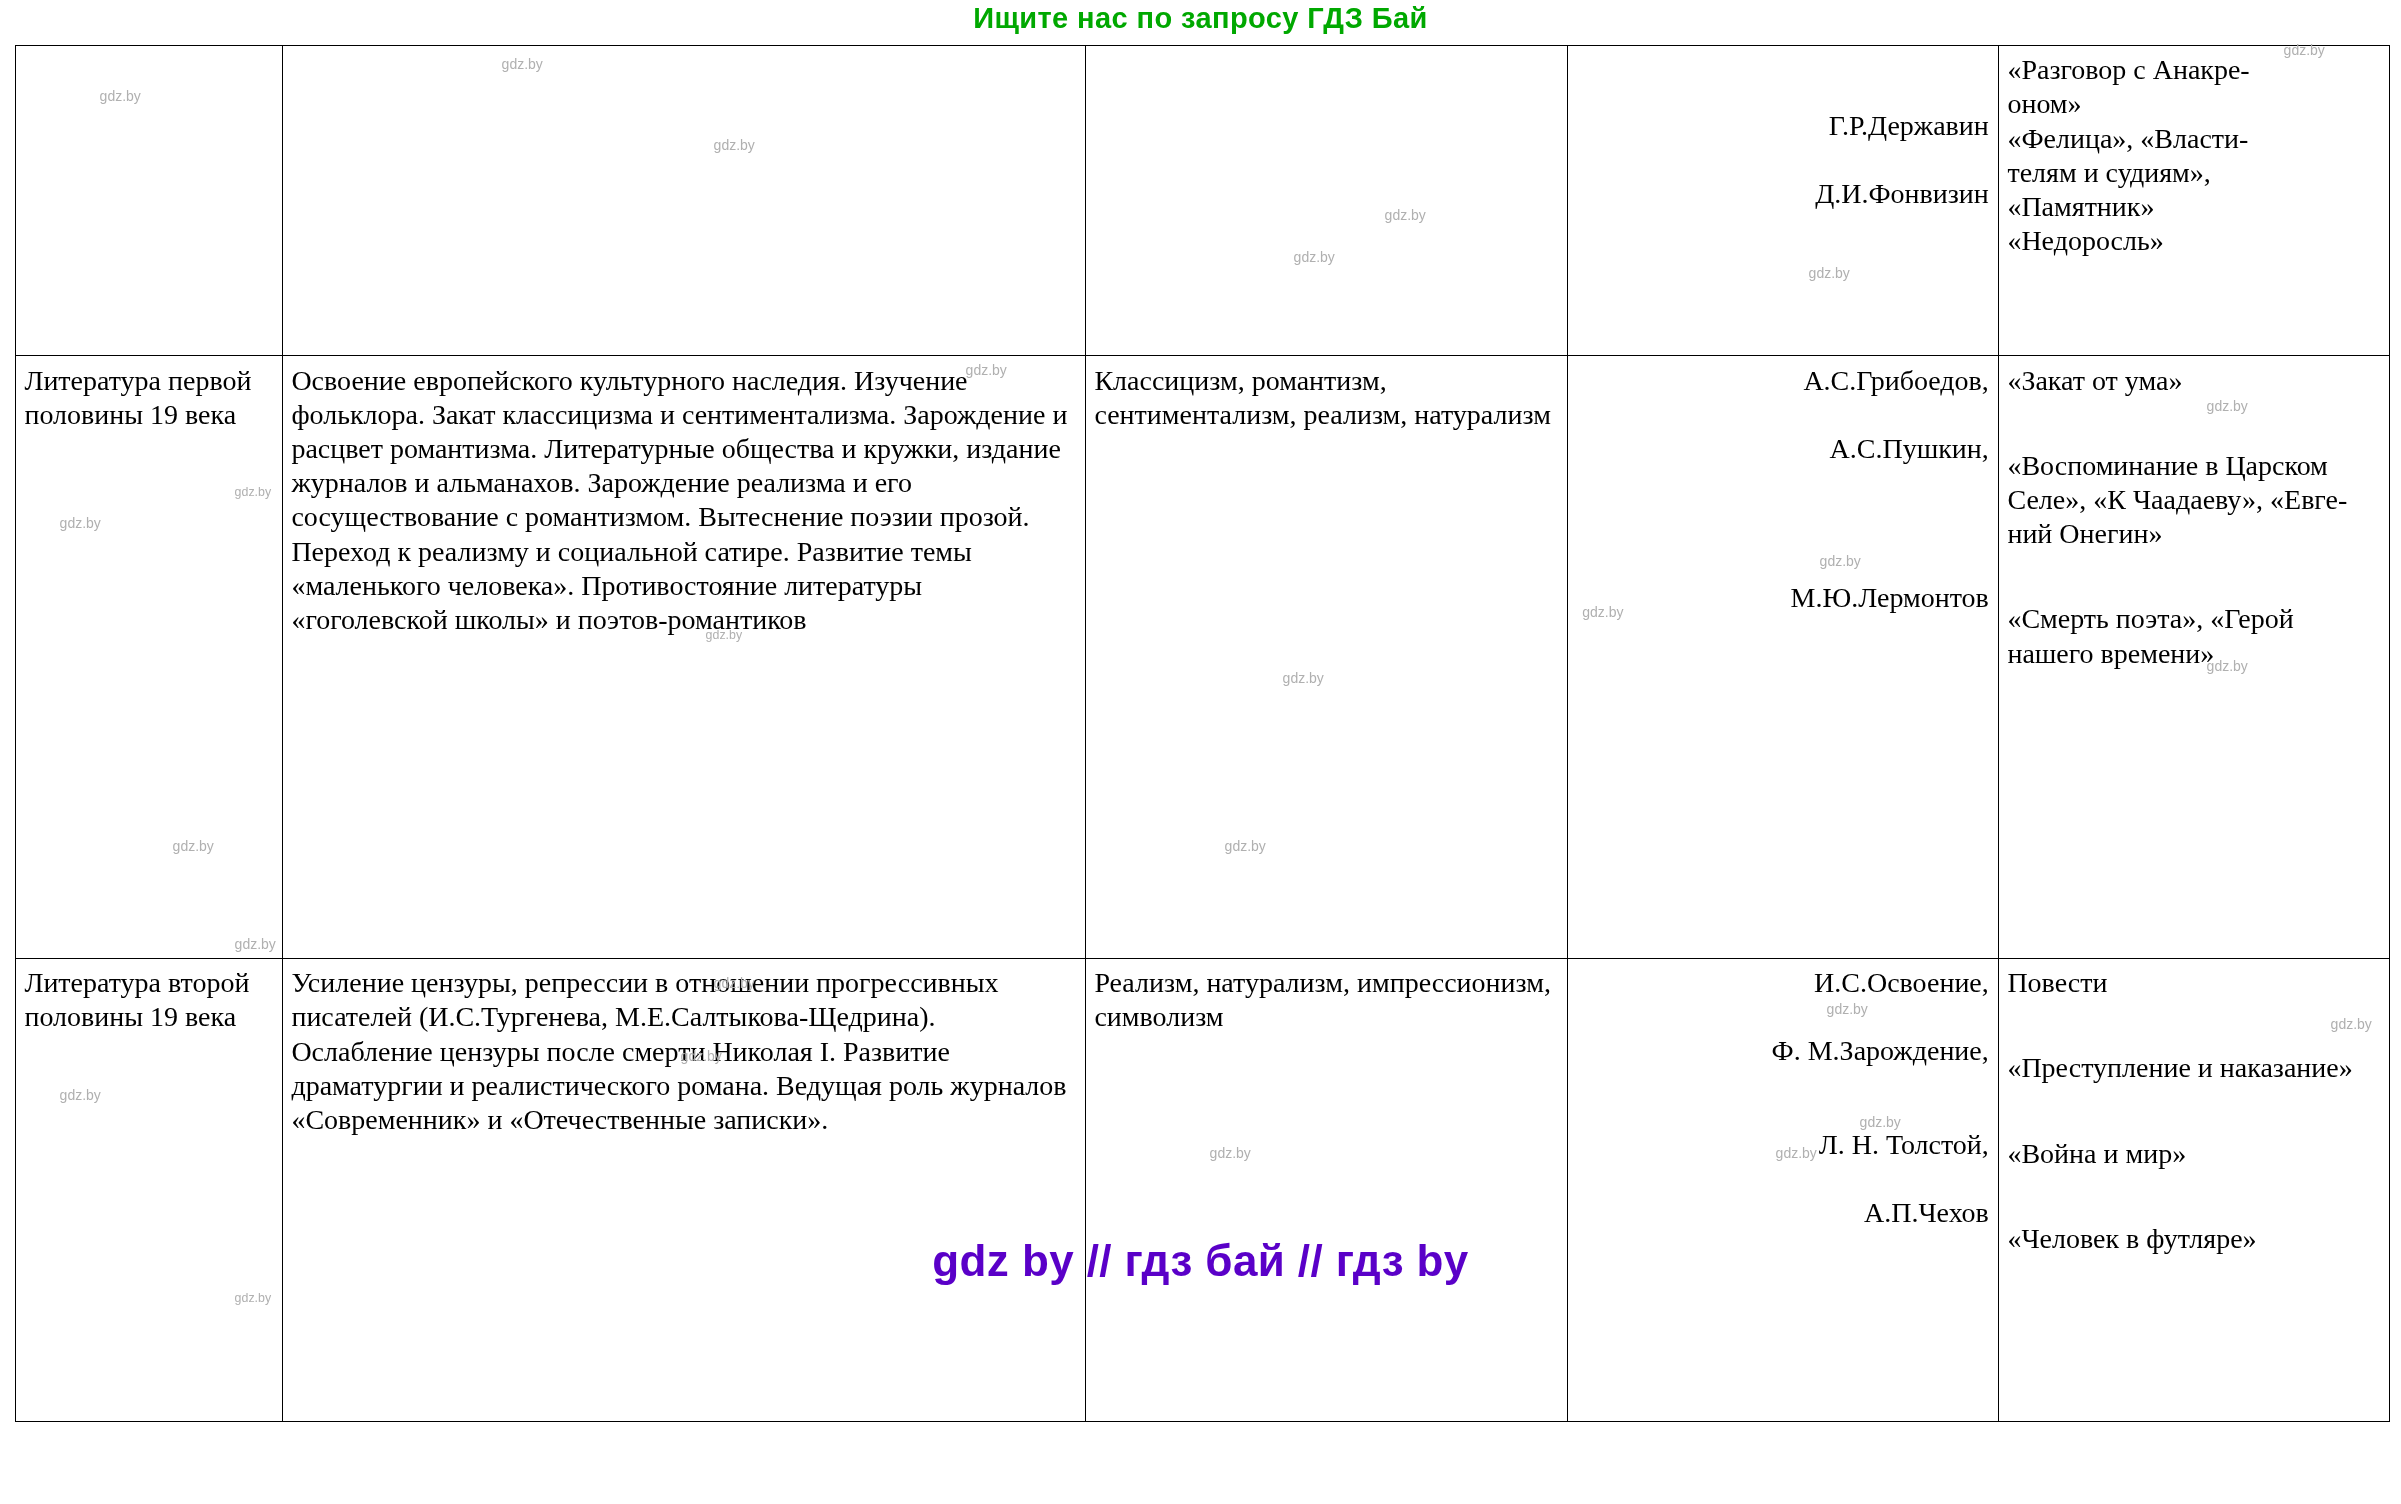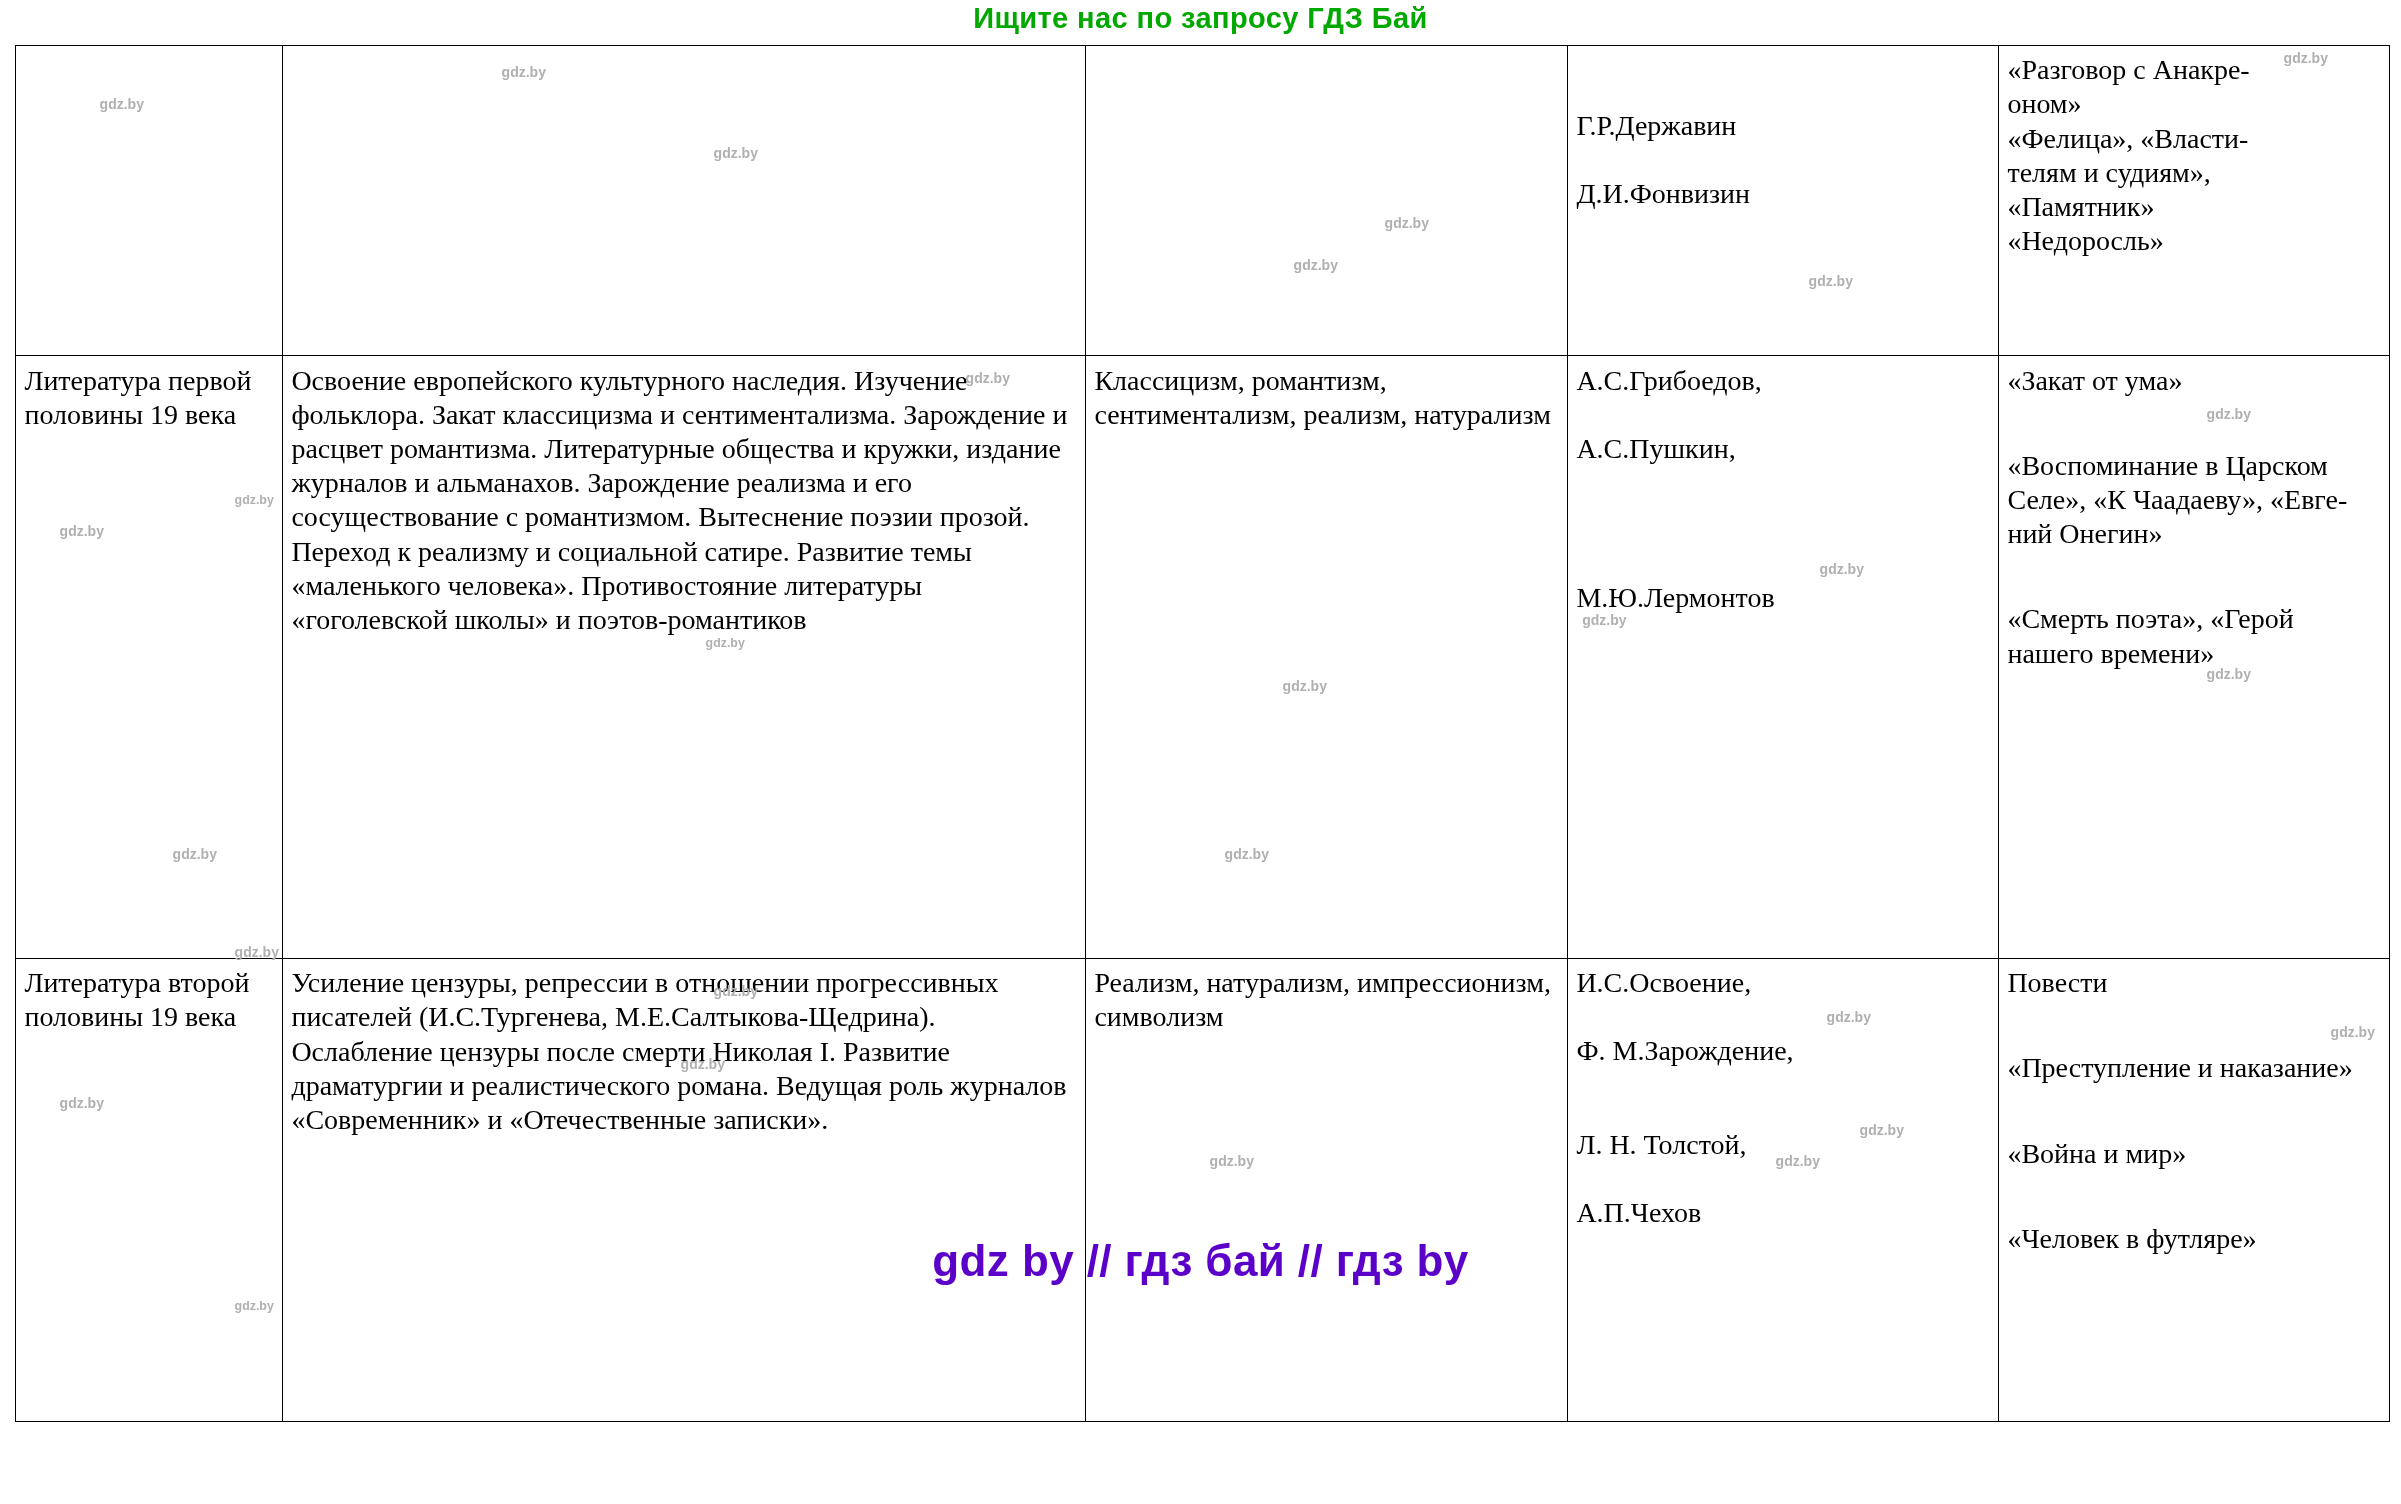--- a/index.html
+++ b/index.html
@@ -71,27 +71,26 @@
   .row-1 td { height: 584px; }
   .row-2 td { height: 445px; }
   .gap { height: 25px; }
   .gap-lg { height: 51px; }
 
   .wm {
     position: absolute;
     color: #b0b0b0;
     font-family: "Liberation Sans", sans-serif;
     font-size: 14px;
-    font-weight: bold;
+    font-weight: normal;
     white-space: nowrap;
     pointer-events: none;
-    margin-top: 8px;
   }
   .wm.small { font-size: 12.4px; }
-  .authors div { margin-bottom: 4.4px; }
+  .authors div { margin-bottom: 4.4px; text-align: right; }
 </style>
 </head>
 <body>
 
 <div class="page">
 
   <div class="top-banner">Ищите нас по запросу ГДЗ Бай</div>
 
   <table class="main">
     <colgroup>

